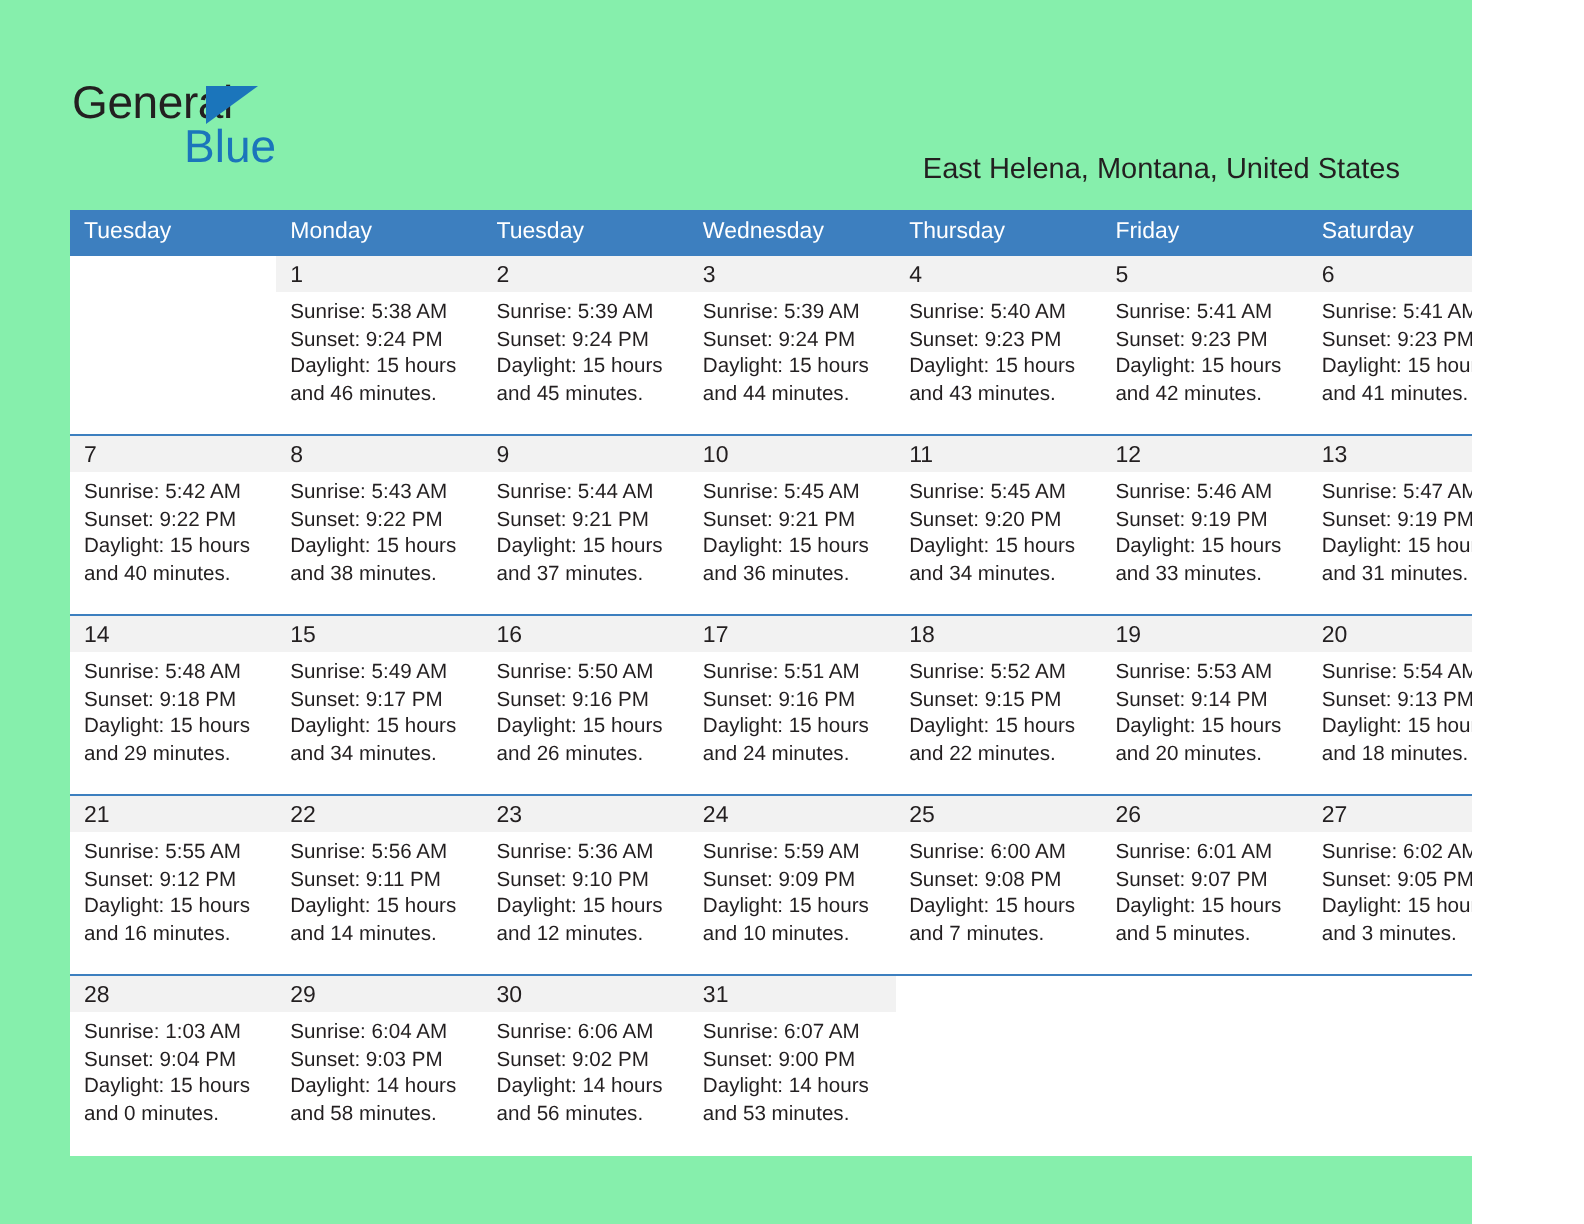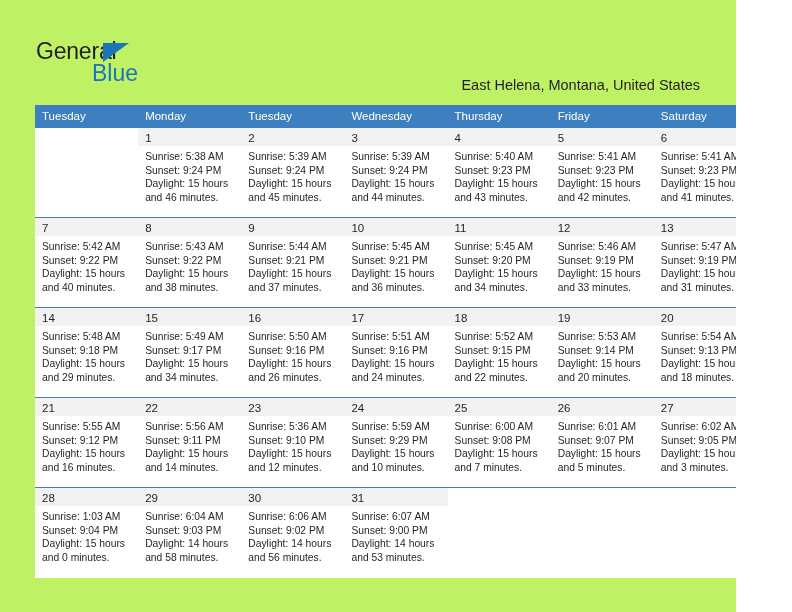--- a/index.html
+++ b/index.html
@@ -5,21 +5,21 @@
   * { box-sizing: border-box; }
   html, body {
     margin: 0; padding: 0;
     width: 792px; height: 612px;
     background: #ffffff;
     font-family: "Liberation Sans", sans-serif;
   }
   .page {
     position: relative;
     width: 736px; height: 612px;
-    background: #bef264;
+    background: #86efac;
     overflow: hidden;
   }
 
   
   .top {
     position: absolute;
     left: 0; right: 0; top: 0;
     height: 104px;
   }
   .logo {
@@ -355,21 +355,21 @@
               <div>Sunrise: 5:36 AM</div>
               <div>Sunset: 9:10 PM</div>
               <div>Daylight: 15 hours</div>
               <div>and 12 minutes.</div>
             </div>
           </td>
           <td>
             <div class="daynum">24</div>
             <div class="info">
               <div>Sunrise: 5:59 AM</div>
-              <div>Sunset: 9:29 PM</div>
+              <div>Sunset: 9:09 PM</div>
               <div>Daylight: 15 hours</div>
               <div>and 10 minutes.</div>
             </div>
           </td>
           <td>
             <div class="daynum">25</div>
             <div class="info">
               <div>Sunrise: 6:00 AM</div>
               <div>Sunset: 9:08 PM</div>
               <div>Daylight: 15 hours</div>

